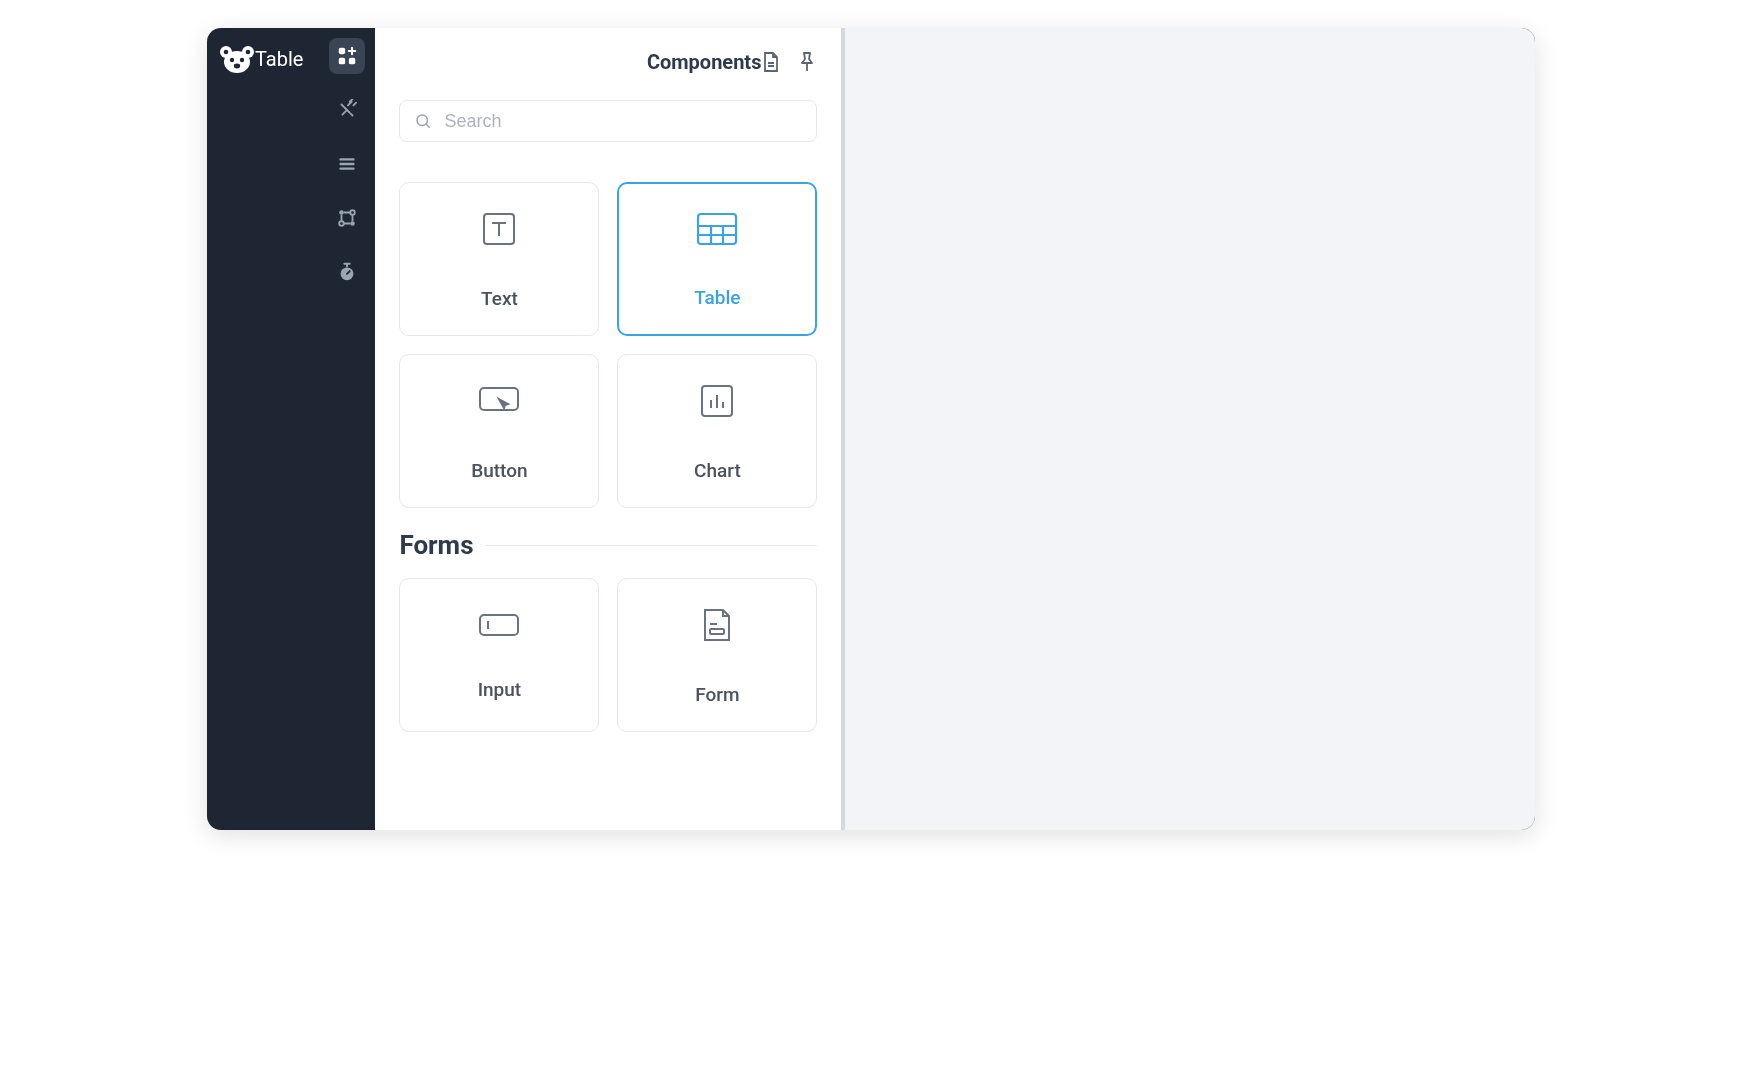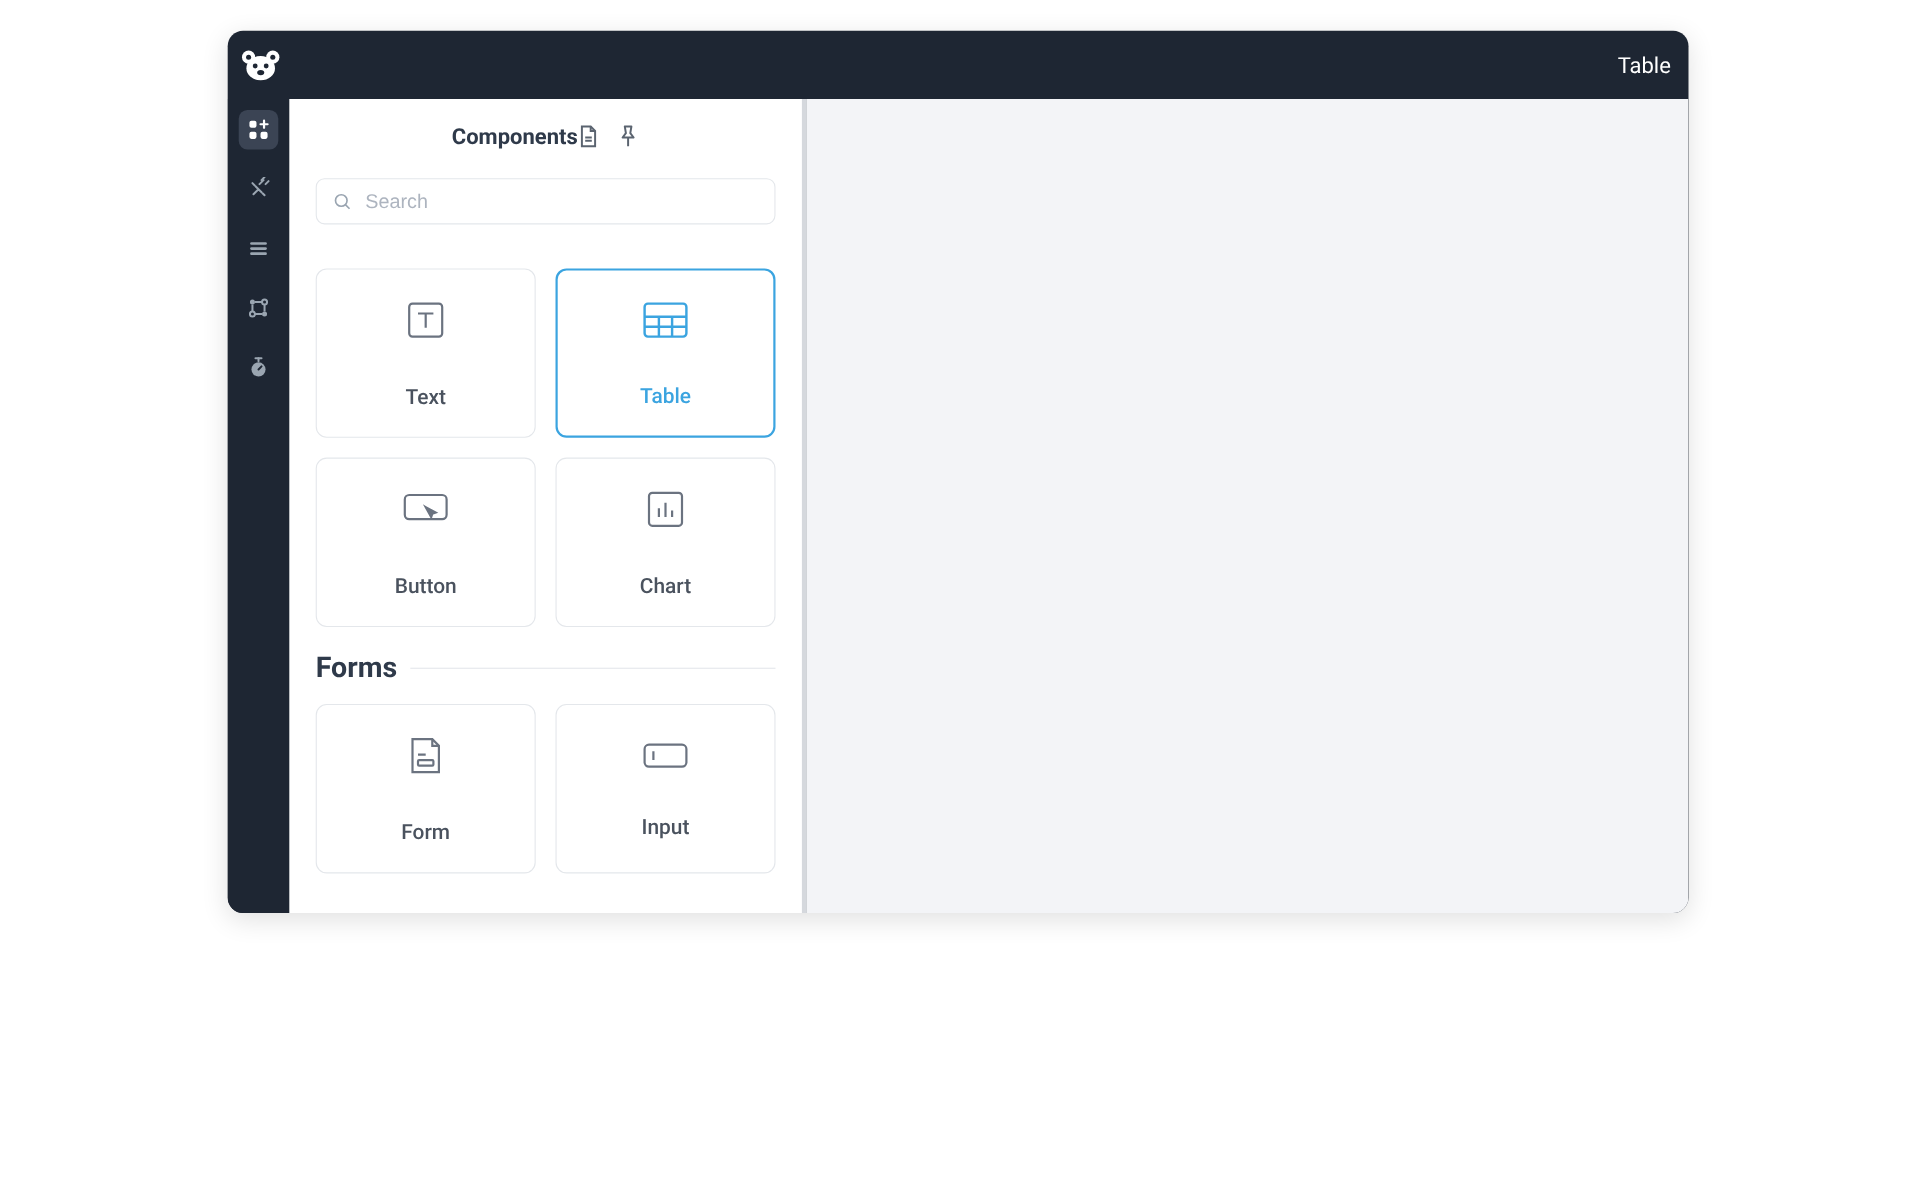--- a/index.html
+++ b/index.html
@@ -16,21 +16,21 @@
   }
   *{box-sizing:border-box;}
   html,body{margin:0;padding:0;height:100%;background:#fff;
     font-family:-apple-system,BlinkMacSystemFont,"Segoe UI",Roboto,Helvetica,Arial,sans-serif;}
   .stage{padding:28px;}
   .app{
     width:1328px;height:802px;margin:0 auto;
     background:var(--header-bg);
     border-radius:14px;overflow:hidden;
     box-shadow:0 6px 24px rgba(0,0,0,0.12);
-    display:flex;flex-direction:column;position:relative;
+    display:flex;flex-direction:row;position:relative;
   }
   
   .top-header{
     height:62px;flex-shrink:0;
     display:flex;align-items:center;justify-content:space-between;
     padding:0 16px 0 12px;color:#fff;
   }
   .logo-wrap{display:flex;align-items:center;gap:8px;}
   .page-title{font-size:20px;font-weight:400;color:#fff;}
   
@@ -47,21 +47,21 @@
   }
   .rail-btn.active{background:var(--rail-icon-active-bg);color:#fff;}
   .rail-btn svg{stroke:currentColor;fill:none;}
   
   .panel{
     width:470px;flex-shrink:0;background:var(--panel-bg);
     border-right:4px solid #D5D8DD;
     display:flex;flex-direction:column;min-height:0;
   }
   .panel-header{
-    display:flex;align-items:center;justify-content:center;
+    display:flex;align-items:center;justify-content:flex-end;
     padding:22px 24px 16px 24px;
   }
   .panel-title{font-size:20px;font-weight:700;color:var(--text);}
   .panel-header-actions{display:flex;align-items:center;gap:16px;color:#5B6470;}
   .hdr-icon{cursor:pointer;display:flex;}
   
   .search-wrap{padding:10px 24px 20px 24px;}
   .search{
     height:42px;border:1px solid var(--border);border-radius:8px;
     display:flex;align-items:center;padding:0 14px;gap:10px;
@@ -251,37 +251,37 @@
         </div>
 
         <div class="section-divider">
           <span class="section-label">Forms</span>
           <span class="section-line"></span>
         </div>
 
         <div class="card-grid" style="padding-top:6px">
           <div class="card">
             <span class="card-icon">
+              <svg width="48" height="32" viewBox="0 0 48 32" fill="none" stroke="currentColor" stroke-width="2">
+                <rect x="5" y="6" width="38" height="20" rx="4"></rect>
+                <line x1="13" y1="12" x2="13" y2="20"></line>
+              </svg>
+            </span>
+            <span class="card-label">Input</span>
+          </div>
+          <div class="card">
+            <span class="card-icon">
               <svg width="40" height="42" viewBox="0 0 40 42" fill="none" stroke="currentColor" stroke-width="2">
                 <path d="M8 6h18l6 6v24H8z"></path>
                 <path d="M26 6v6h6"></path>
                 <line x1="13" y1="20" x2="20" y2="20"></line>
                 <rect x="13" y="25" width="14" height="5" rx="1"></rect>
               </svg>
             </span>
             <span class="card-label">Form</span>
           </div>
-          <div class="card">
-            <span class="card-icon">
-              <svg width="48" height="32" viewBox="0 0 48 32" fill="none" stroke="currentColor" stroke-width="2">
-                <rect x="5" y="6" width="38" height="20" rx="4"></rect>
-                <line x1="13" y1="12" x2="13" y2="20"></line>
-              </svg>
-            </span>
-            <span class="card-label">Input</span>
-          </div>
         </div>
       </div>
 
       <div class="canvas"></div>
     </div>
   </div>
 </div>
 
 </body></html>

